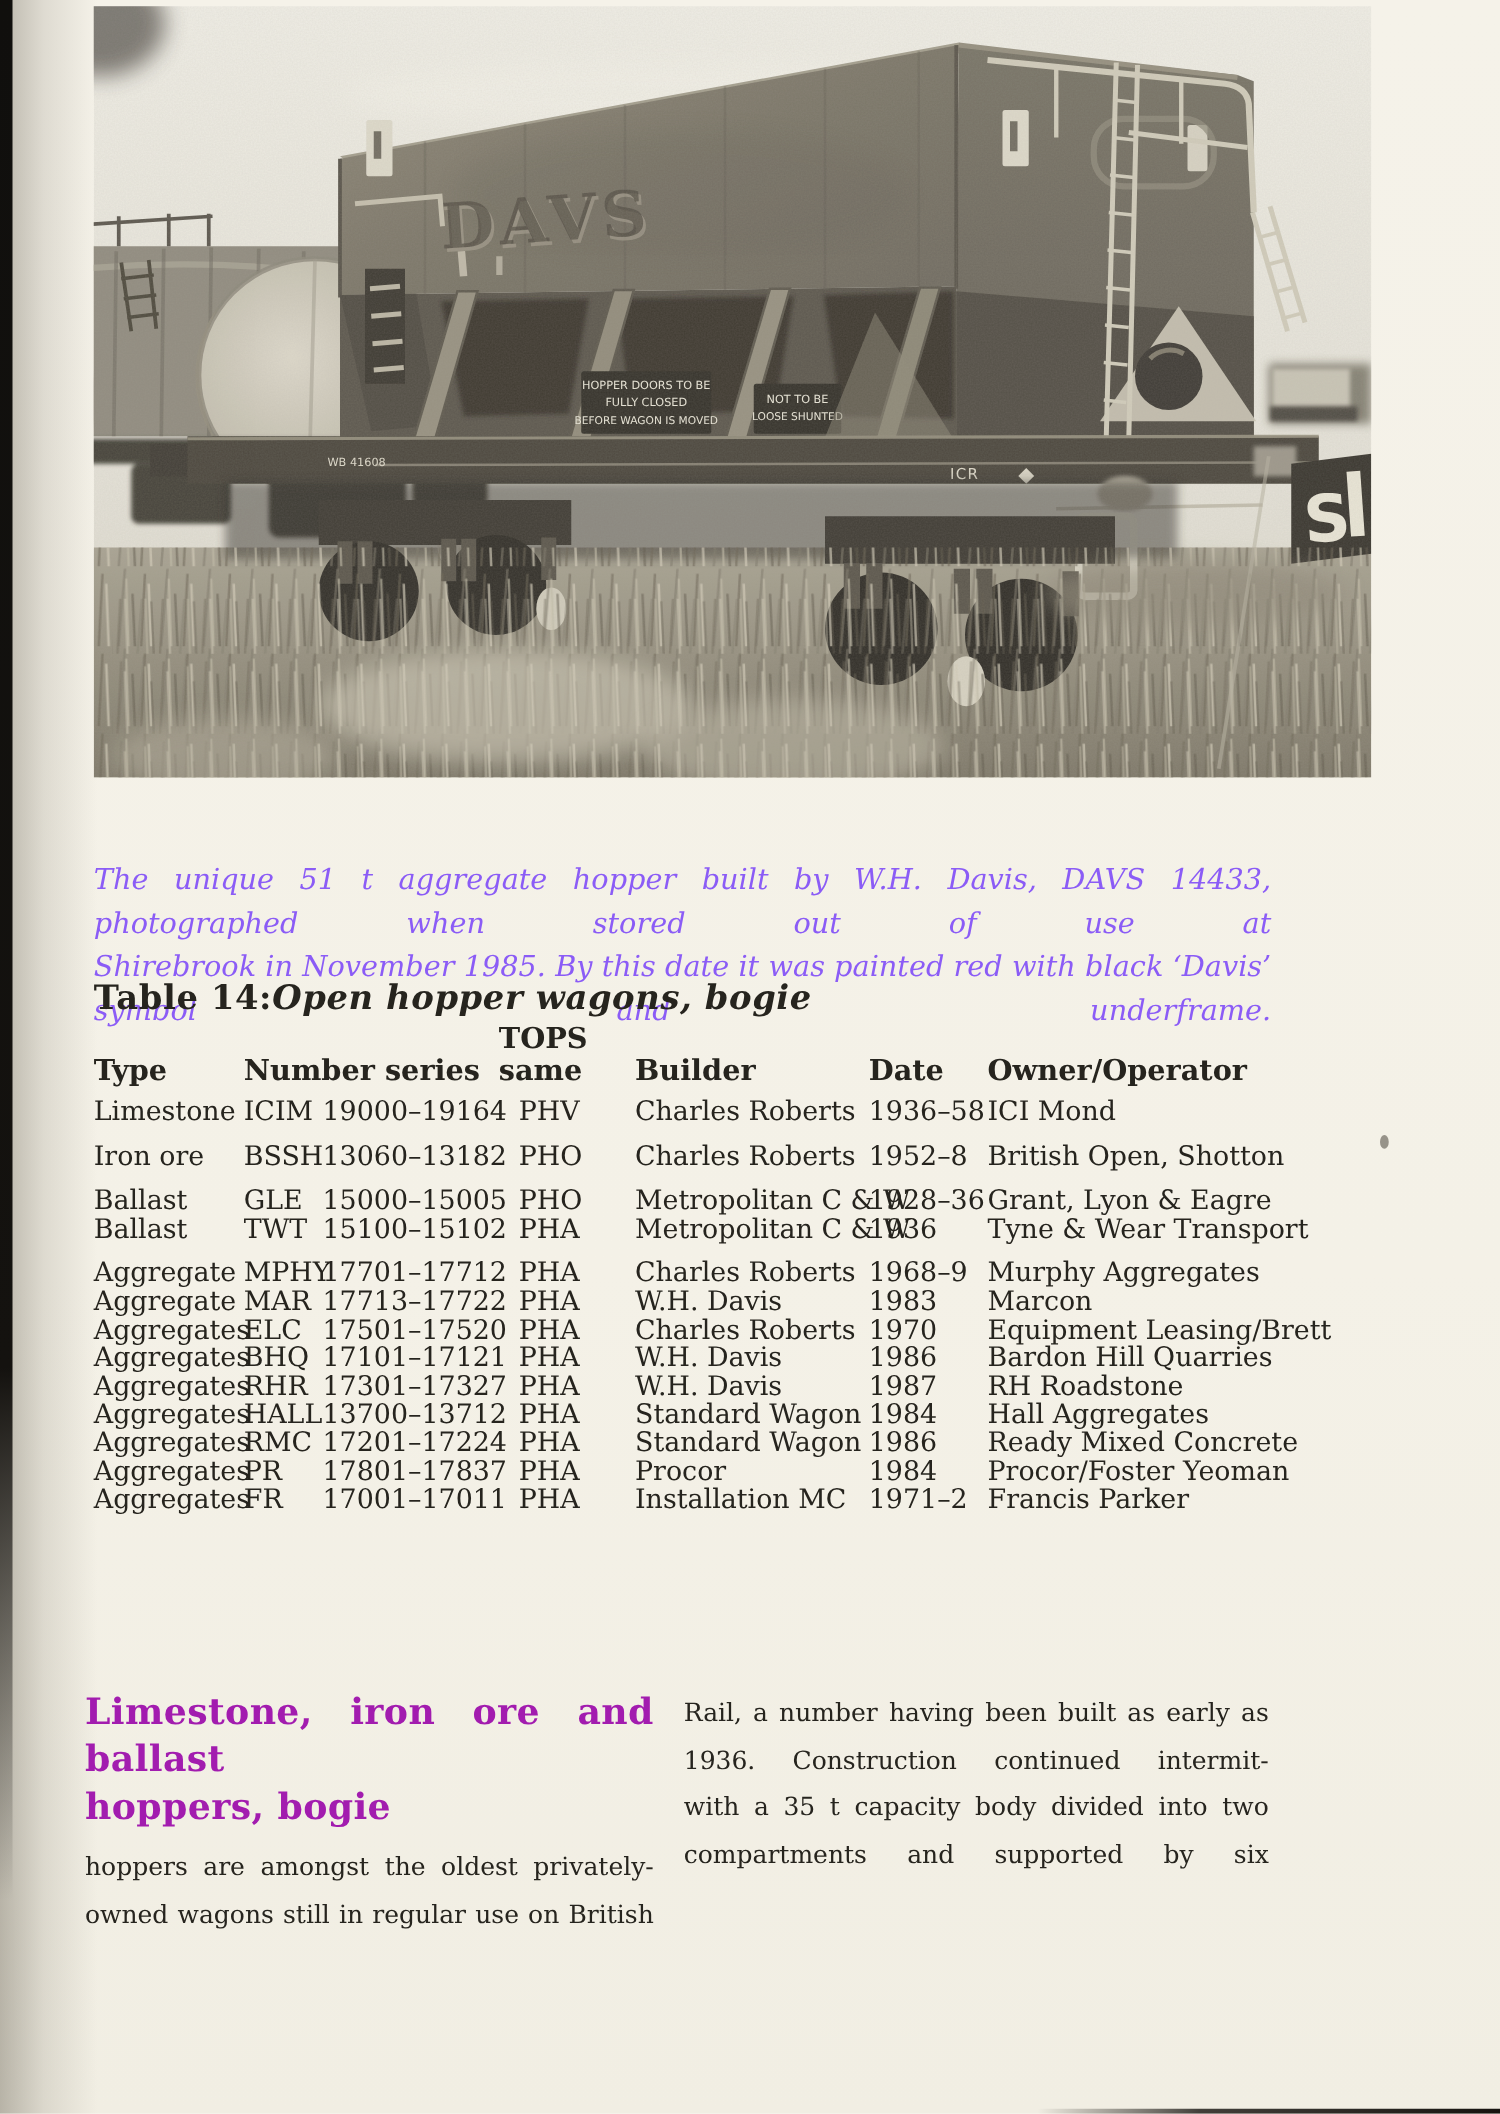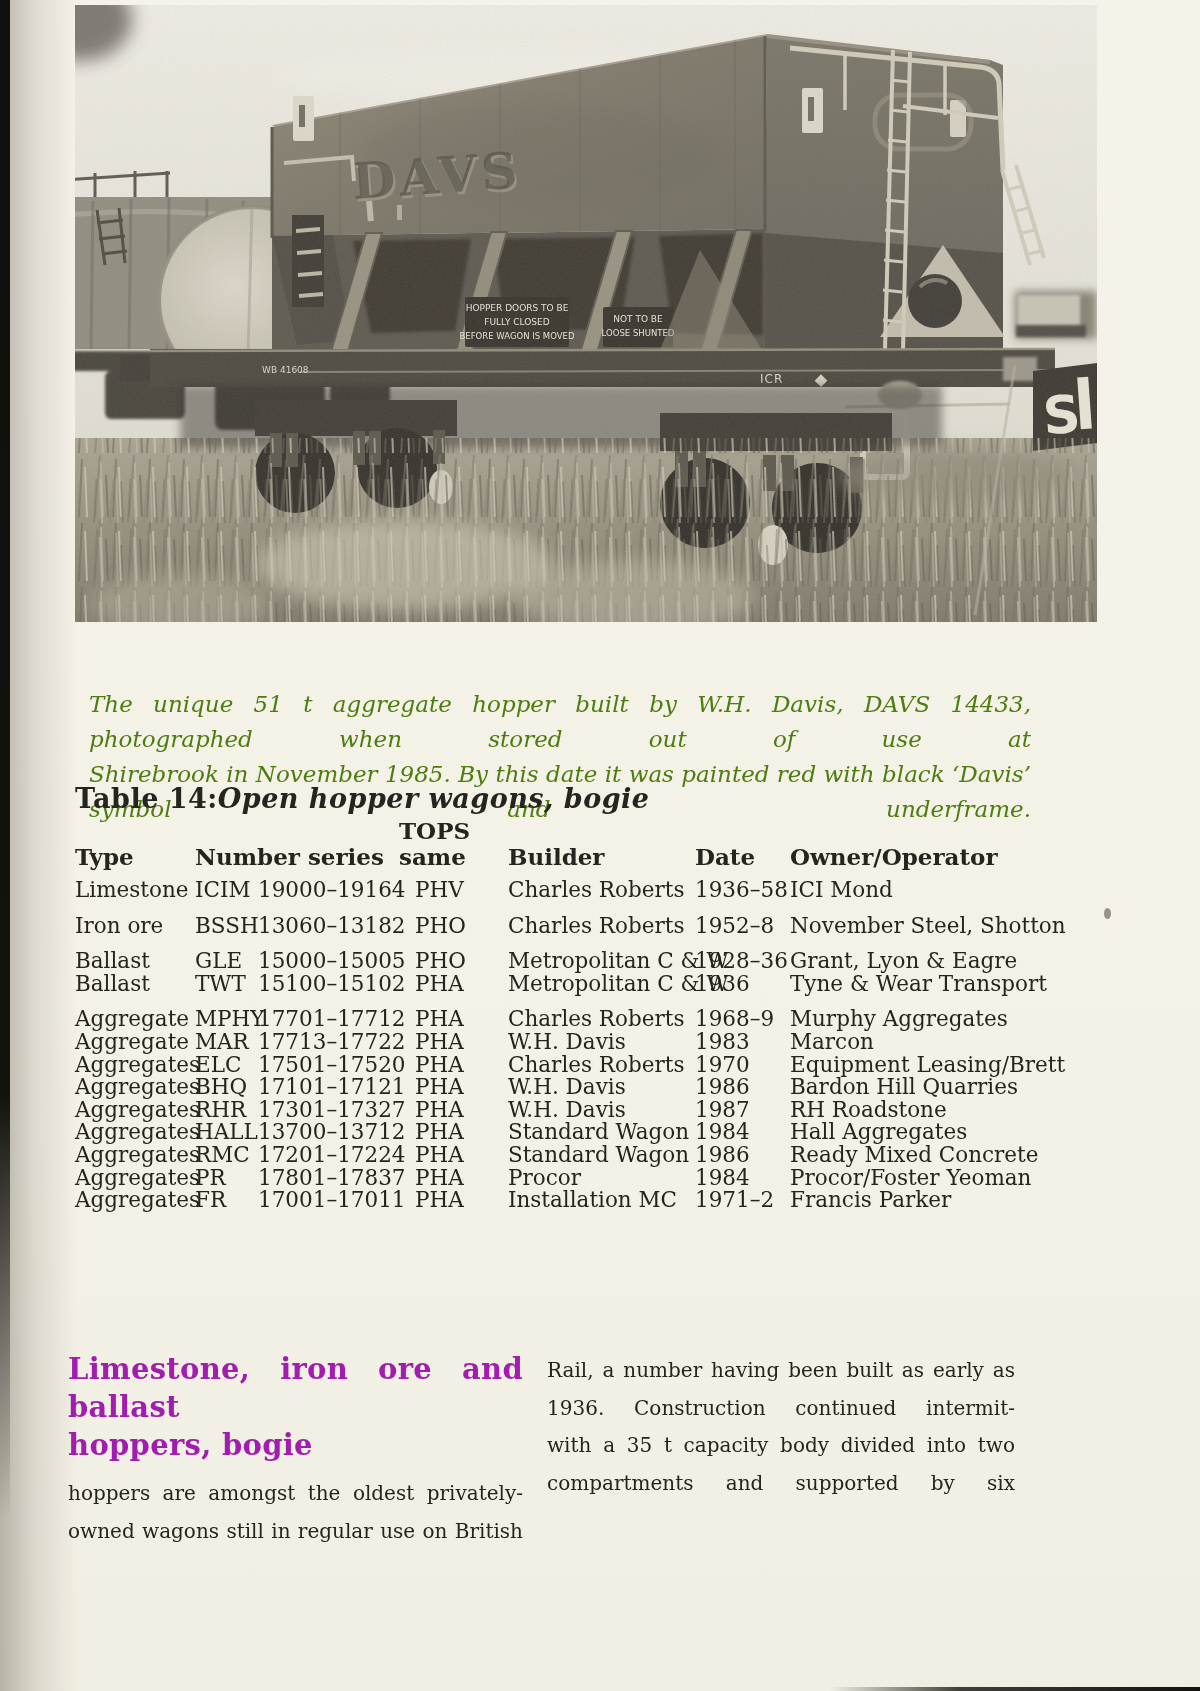--- a/index.html
+++ b/index.html
@@ -15,22 +15,22 @@
   .gutter-shade{left:0;top:0;width:78px;height:100%;
     background:linear-gradient(90deg,rgba(104,98,84,.42),rgba(104,98,84,.16) 45%,rgba(104,98,84,0));}
   .bottom-edge{left:830px;top:1687px;width:370px;height:4px;
     background:linear-gradient(90deg,rgba(22,19,15,0),rgba(22,19,15,.8) 35%,#16130f);}
   .edge-speck{left:1104px;top:908px;width:7px;height:11px;border-radius:50%;
     background:#4a463d;opacity:.55;}
 
   .photo{left:75px;top:5px;width:1022px;height:617px;}
   .photo svg{display:block;width:100%;height:100%;}
 
-  .caption{left:89px;top:687px;width:942px;font-style:italic;font-size:23px;
-    line-height:35px;color:#4d7c0f;}
+  .caption{left:75px;top:687px;width:942px;font-style:italic;font-size:23px;
+    line-height:35px;color:#8b5cf6;}
   .jline{text-align:justify;text-align-last:justify;}
 
   .tbl-title{left:75px;top:783px;font-size:27px;font-weight:bold;white-space:nowrap;}
   .tbl-title .t-lab{letter-spacing:.5px;}
   .tbl-title .t-it{font-style:italic;letter-spacing:.5px;}
 
   .table{left:75px;top:818px;width:1050px;}
   .trow{display:grid;grid-template-columns:120px 63px 157px 93px 187px 95px 1fr;}
   .hrow{font-weight:bold;font-size:23px;align-items:end;line-height:26px;}
   .hrow .h-series{grid-column:2 / span 2;}
@@ -330,21 +330,21 @@
         <div>1936–58</div>
         <div>ICI Mond</div>
       </div>
       <div class="trow drow gap">
         <div>Iron ore</div>
         <div>BSSH</div>
         <div>13060–13182</div>
         <div>PHO</div>
         <div>Charles Roberts</div>
         <div>1952–8</div>
-        <div>November Steel, Shotton</div>
+        <div>British Open, Shotton</div>
       </div>
       <div class="trow drow gap">
         <div>Ballast</div>
         <div>GLE</div>
         <div>15000–15005</div>
         <div>PHO</div>
         <div>Metropolitan C &amp; W</div>
         <div>1928–36</div>
         <div>Grant, Lyon &amp; Eagre</div>
       </div>

